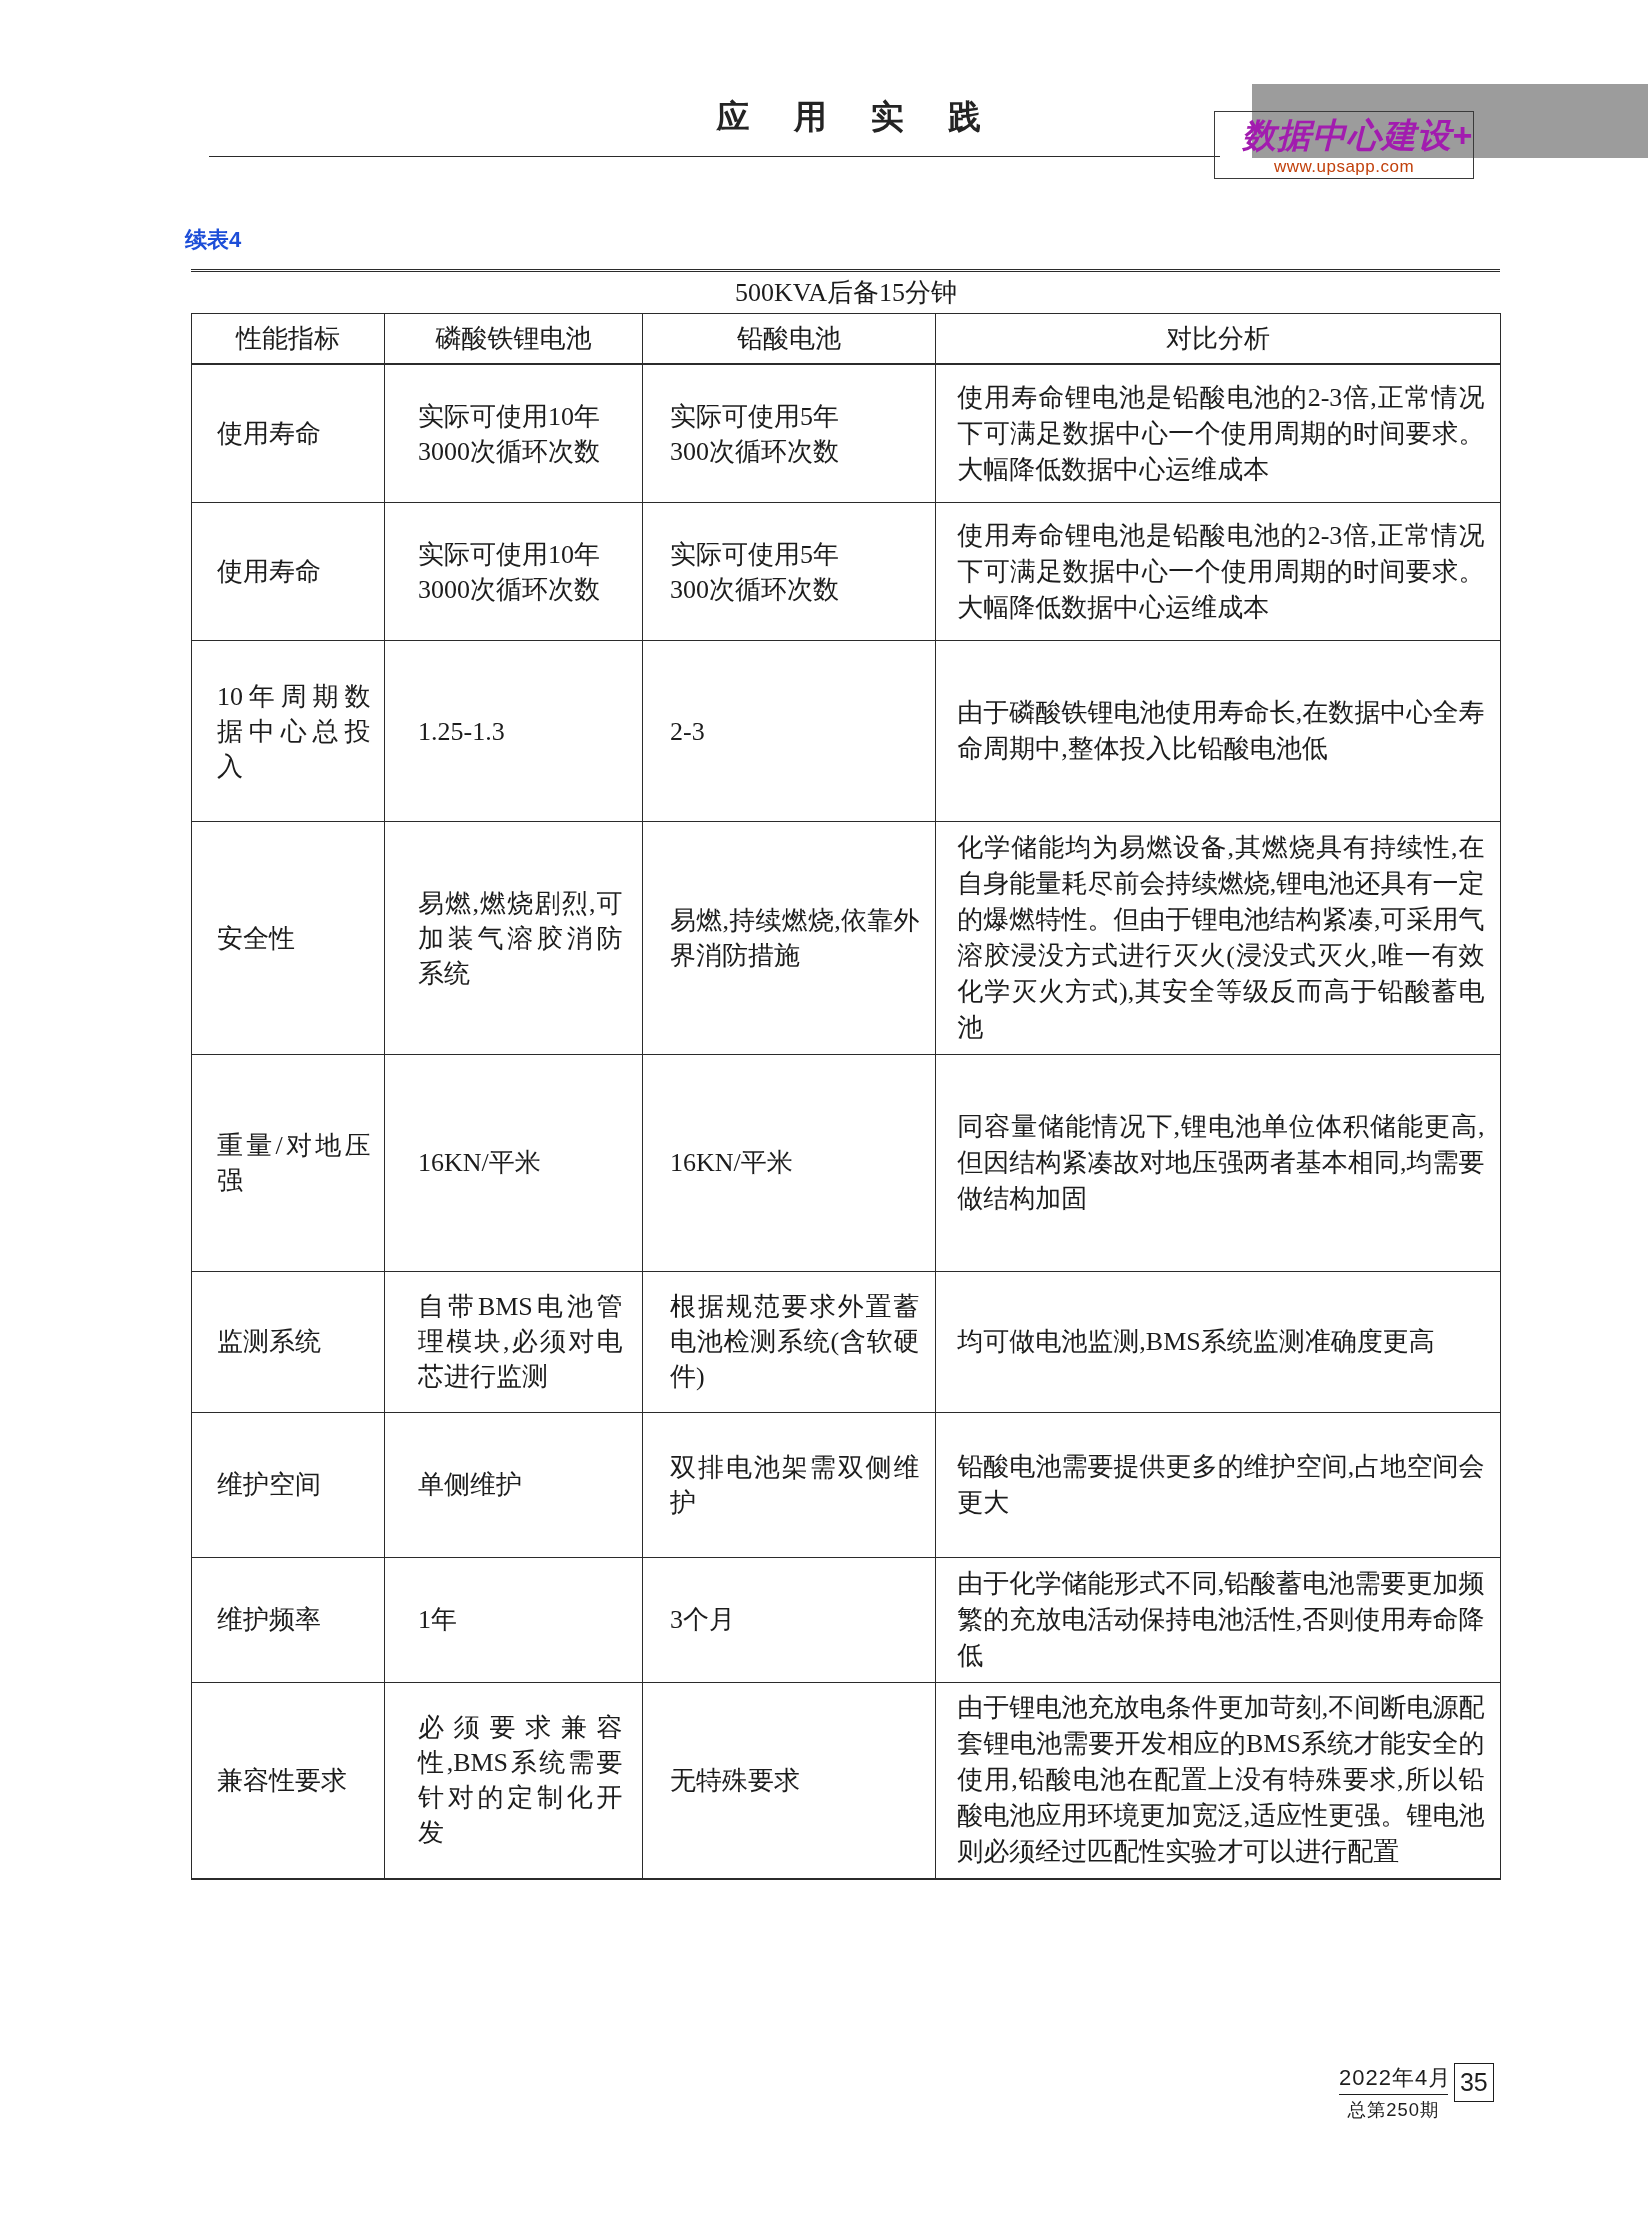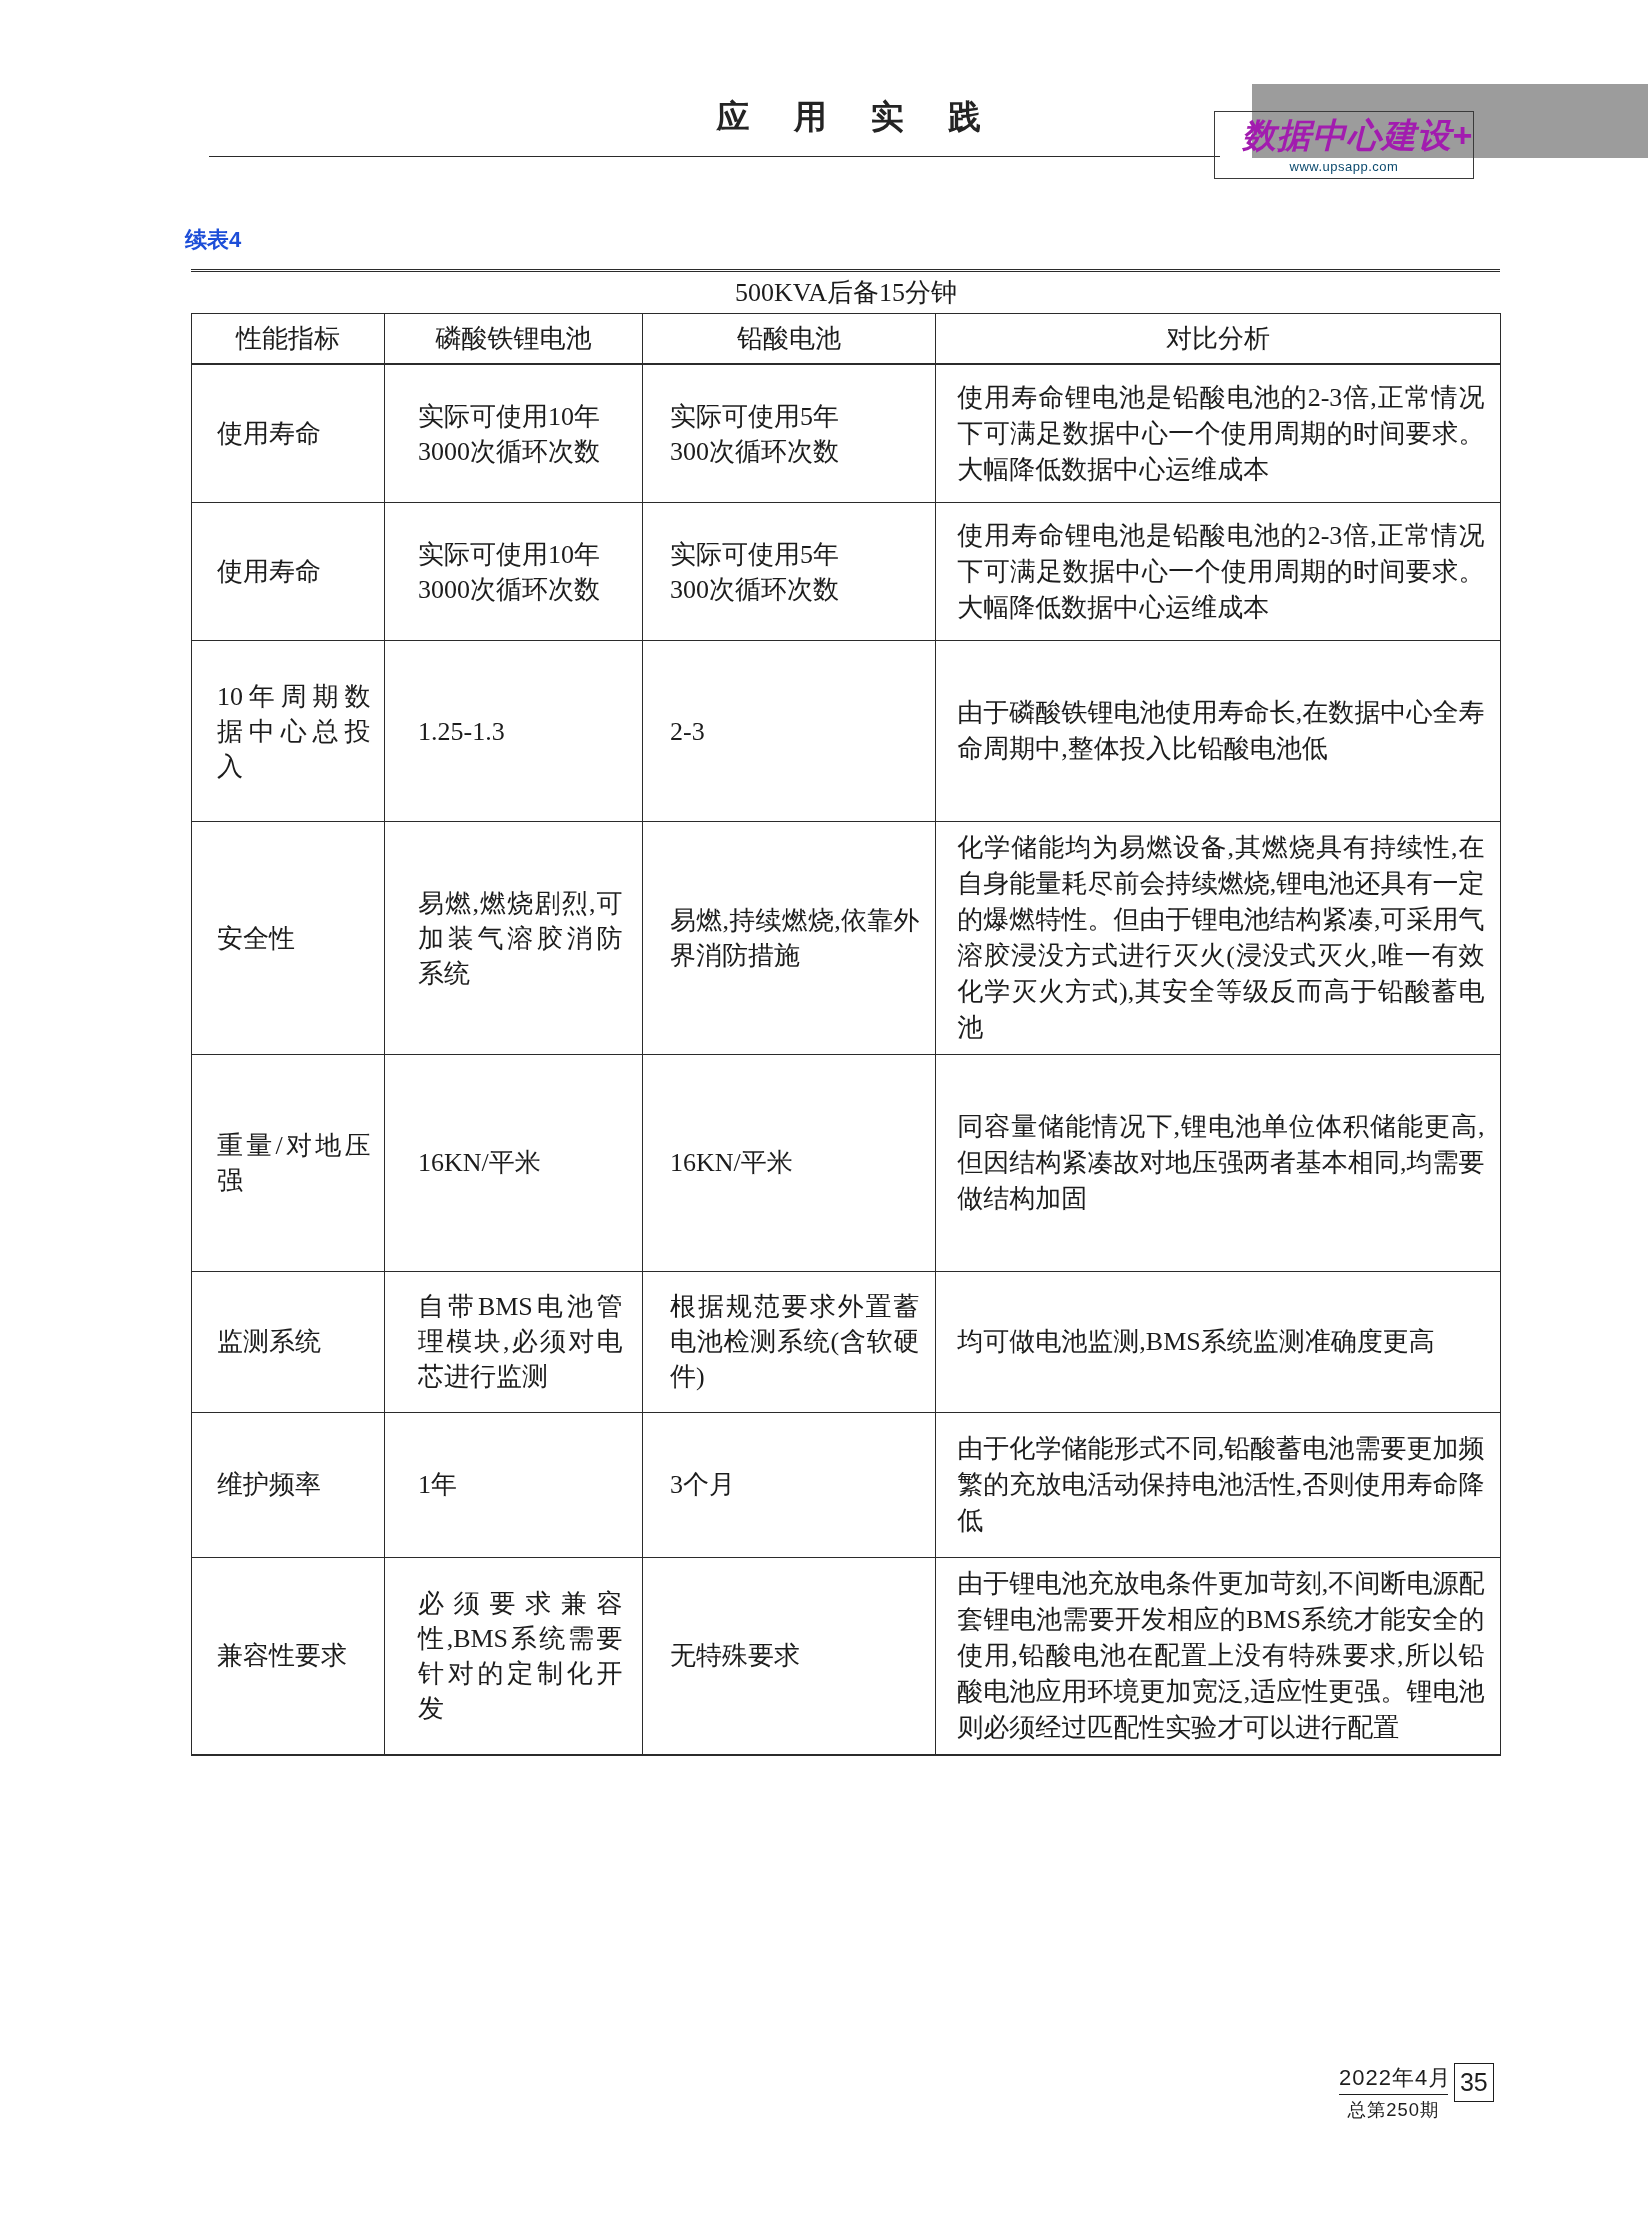--- a/index.html
+++ b/index.html
@@ -33,21 +33,21 @@
     display:flex; align-items:center; justify-content:center;
     font-family:"Liberation Sans","DejaVu Sans",sans-serif;
     font-weight:bold; font-size:34px; color:#a21caf; letter-spacing:1px;
     white-space:nowrap;
     font-style:italic;
   }
   .logo-url {
     position:absolute; top:156px; left:1216px; width:256px; height:21.3px;
     display:flex; align-items:center; justify-content:center;
     font-family:"Liberation Sans","DejaVu Sans",sans-serif;
-    font-size:13px; color:#0c4a6e; letter-spacing:0.5px;
+    font-size:17px; color:#c2410c; letter-spacing:0.5px;
   }
 
   
   .cont-label {
     position:absolute; top:225px; left:185px;
     font-family:"Liberation Sans","DejaVu Sans",sans-serif;
     font-weight:bold; font-size:22px; color:#1d4ed8;
   }
 
   
@@ -176,20 +176,26 @@
     <td class="c3">16KN/平米</td>
     <td class="c4">同容量储能情况下,锂电池单位体积储能更高,但因结构紧凑故对地压强两者基本相同,均需要做结构加固</td>
   </tr>
           <tr>
     <td class="c1">监测系统</td>
     <td class="c2">自带BMS电池管理模块,必须对电芯进行监测</td>
     <td class="c3">根据规范要求外置蓄电池检测系统(含软硬件)</td>
     <td class="c4">均可做电池监测,BMS系统监测准确度更高</td>
   </tr>
           <tr>
+    <td class="c1">维护空间</td>
+    <td class="c2">单侧维护</td>
+    <td class="c3">双排电池架需双侧维护</td>
+    <td class="c4">铅酸电池需要提供更多的维护空间,占地空间会更大</td>
+  </tr>
+          <tr>
     <td class="c1">维护频率</td>
     <td class="c2">1年</td>
     <td class="c3">3个月</td>
     <td class="c4">由于化学储能形式不同,铅酸蓄电池需要更加频繁的充放电活动保持电池活性,否则使用寿命降低</td>
   </tr>
           <tr>
     <td class="c1">兼容性要求</td>
     <td class="c2">必须要求兼容性,BMS系统需要针对的定制化开发</td>
     <td class="c3">无特殊要求</td>
     <td class="c4">由于锂电池充放电条件更加苛刻,不间断电源配套锂电池需要开发相应的BMS系统才能安全的使用,铅酸电池在配置上没有特殊要求,所以铅酸电池应用环境更加宽泛,适应性更强。锂电池则必须经过匹配性实验才可以进行配置</td>

